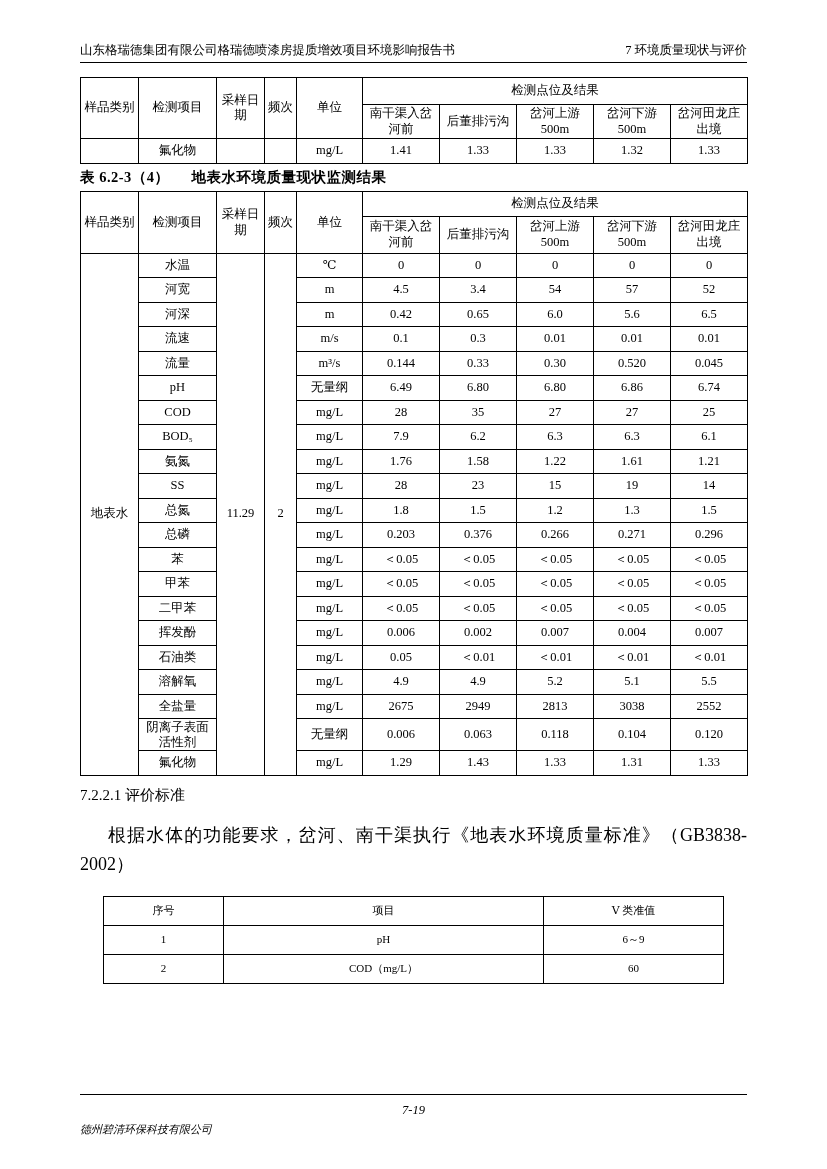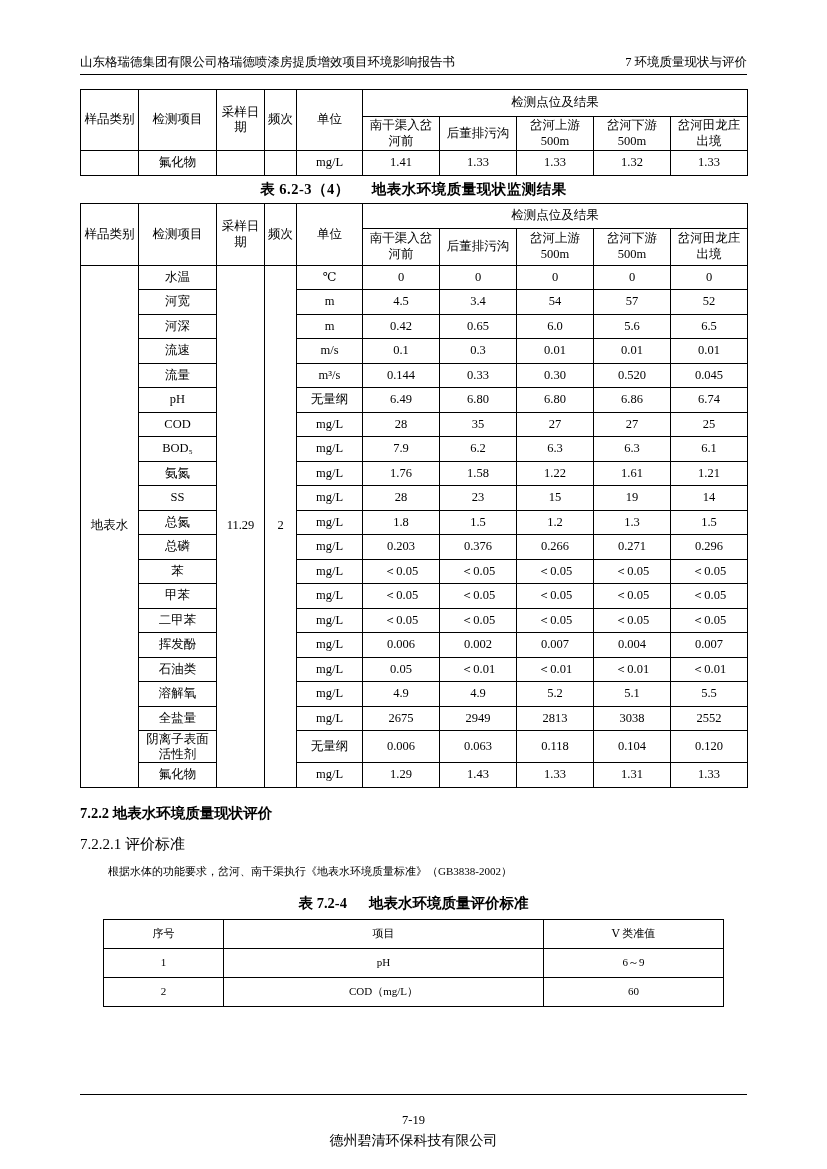--- a/index.html
+++ b/index.html
@@ -28,21 +28,21 @@
   .doc-header {
     display: flex;
     justify-content: space-between;
     align-items: flex-end;
     font-size: 12.5px;
     padding-bottom: 3px;
     border-bottom: 1.4px solid #000;
     margin-bottom: 14px;
   }
   .doc-header .left { letter-spacing: 0px; }
-  .doc-header .right { letter-spacing: 0px; margin-top: 12px; }
+  .doc-header .right { letter-spacing: 0px; }
 
   
   table.grid {
     border-collapse: collapse;
     width: 100%;
     table-layout: fixed;
   }
   table.grid th, table.grid td {
     border: 1px solid #000;
     text-align: center;
@@ -52,43 +52,43 @@
     line-height: 1.25;
     font-family: "Liberation Serif", "DejaVu Serif", serif;
   }
   table.grid th { font-weight: normal; }
   .num { font-family: "Liberation Serif", "DejaVu Serif", serif; }
 
   .tbl-top td, .tbl-top th { height: 22px; }
   .tbl-top .hrow th { height: 24px; }
 
   .tbl-caption {
-    text-align: center;
+    text-align: left;
     font-size: 14.5px;
     font-weight: bold;
     margin: 4px 0 4px 0;
     letter-spacing: 0.5px;
   }
   .tbl-caption .gap { display: inline-block; width: 22px; }
 
   .tbl-main td, .tbl-main th { height: 21.5px; }
 
   
   h3.sec {
     font-size: 14.5px;
     font-weight: bold;
     margin: 16px 0 12px 0;
   }
   p.sub {
     font-size: 15px;
     margin: 10px 0 8px 0;
   }
   p.para {
-    font-size: 11px;
-    margin: 8px 0;
+    font-size: 18px;
+    margin: 16px 0;
     line-height: 1.65;
     text-align: justify;
   }
   p.para.indent { text-indent: 28px; }
 
   .caption2 {
     text-align: center;
     font-size: 14.5px;
     font-weight: bold;
     margin: 14px 0 6px 0;
@@ -98,30 +98,31 @@
   table.std { width: 620px; margin: 0 auto; }
   table.std td, table.std th { height: 26px; font-size: 11px; }
 
   
   .footer {
     position: absolute;
     left: 80px;
     top: 1094px;
     width: 667px;
     border-top: 1.4px solid #000;
-    padding-top: 18px;
+    padding-top: 8px;
+    font-style: italic;
   }
   .footer .pageno {
     text-align: center;
     font-size: 12.5px;
     margin-bottom: 4px;
   }
   .footer .company {
-    text-align: center;
-    font-size: 14px;
+    text-align: left;
+    font-size: 11px;
   }
 </style>
 </head>
 <body>
 
 <div class="page">
   <div class="content">
 
     <div class="doc-header">
       <span class="left">山东格瑞德集团有限公司格瑞德喷漆房提质增效项目环境影响报告书</span>
@@ -393,27 +394,23 @@
             <td>mg/L</td>
             <td class="num">1.29</td>
             <td class="num">1.43</td>
             <td class="num">1.33</td>
             <td class="num">1.31</td>
             <td class="num">1.33</td>
           </tr>
         </tbody>
     </table>
 
-    <h3 class="sec">7.2.2  地表水环境质量现状评价</h3>
     <p class="sub">7.2.2.1  评价标准</p>
     <p class="para indent">根据水体的功能要求，岔河、南干渠执行《地表水环境质量标准》（GB3838-2002）</p>
 
-    <div class="caption2">
-      <span>表 7.2-4</span><span class="gap"></span><span>地表水环境质量评价标准</span>
-    </div>
 
     <table class="grid std">
       <colgroup>
           <col style="width:120px">
           <col style="width:320px">
           <col style="width:180px">
         </colgroup>
       <tbody id="std-table-body">
         <tr>
           <th>序号</th>

